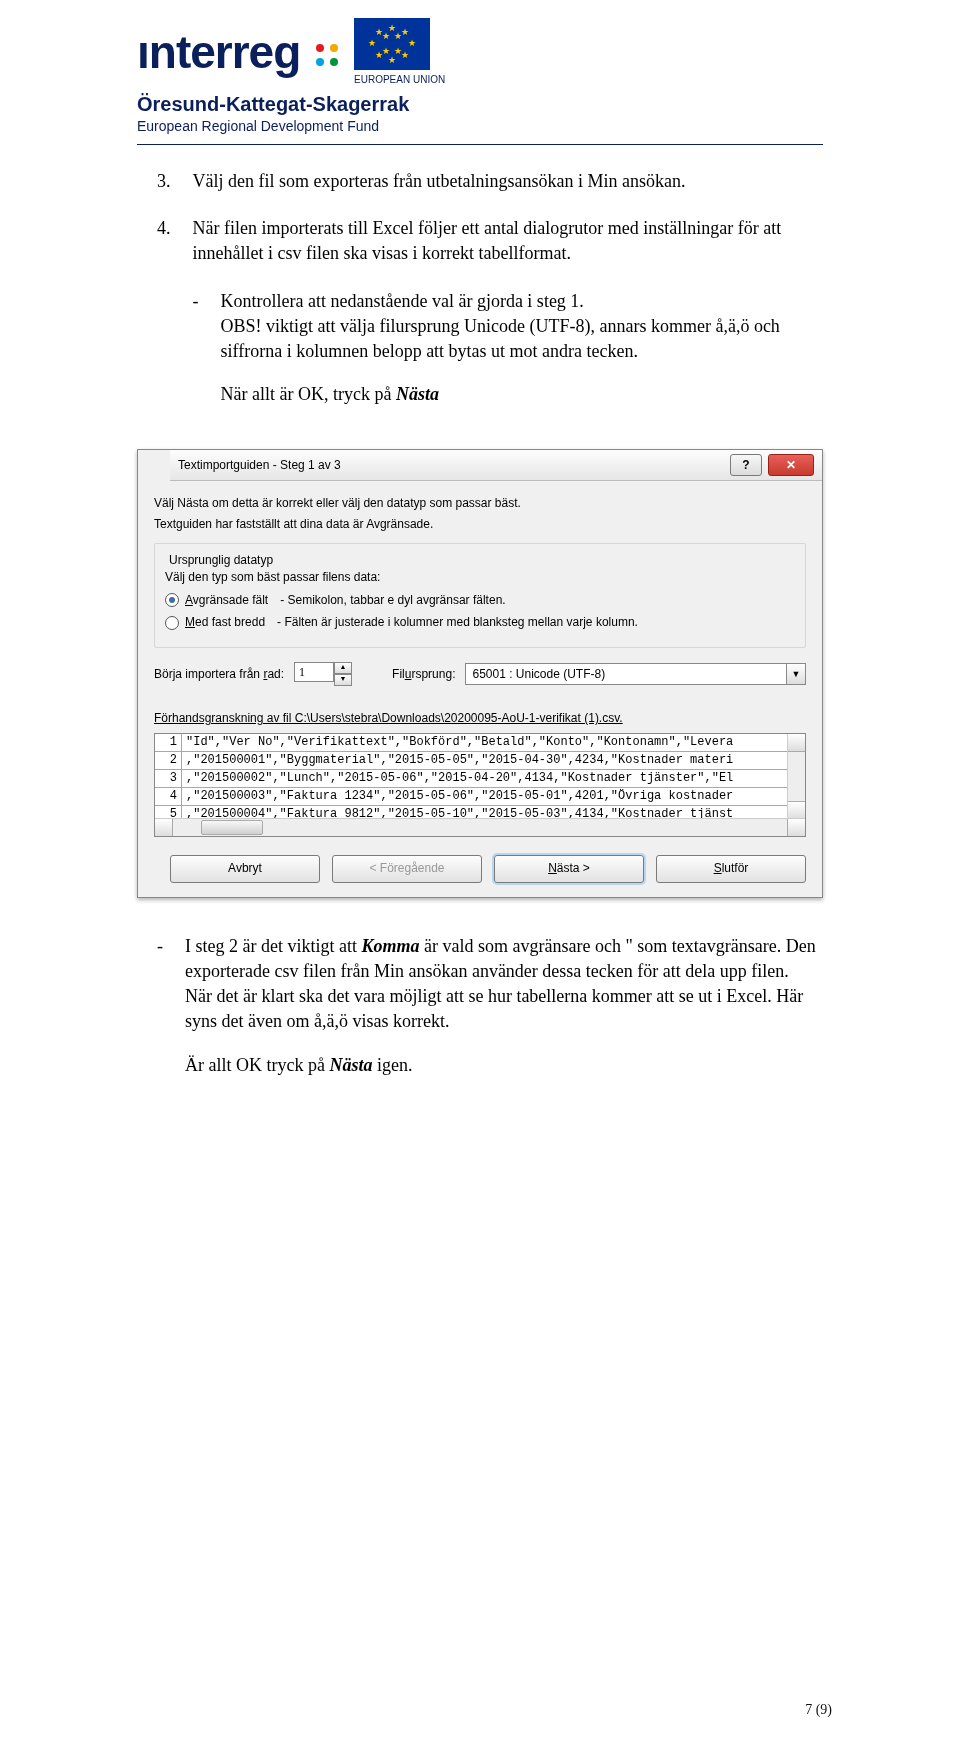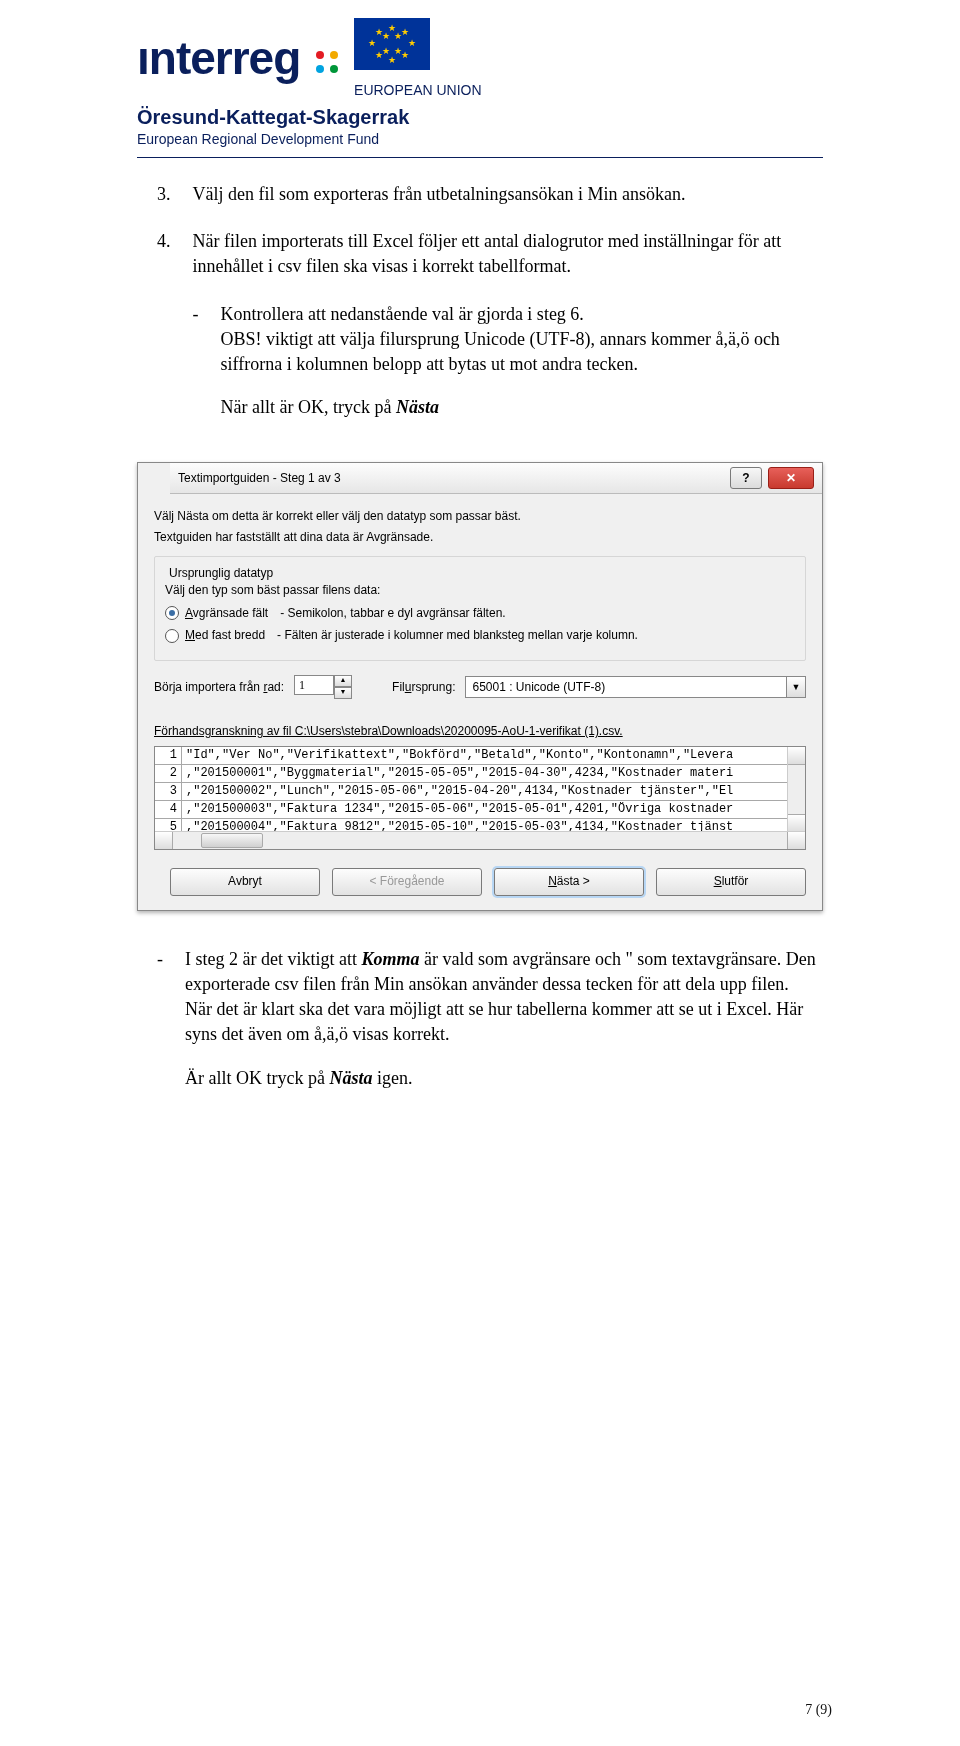--- a/index.html
+++ b/index.html
@@ -3,21 +3,21 @@
 <meta charset="utf-8">
 <style>
   html, body { margin:0; padding:0; background:#fff; font-family:Georgia, 'Times New Roman', serif; color:#111; }
   .page { width:826px; min-height:1746px; margin:0 auto; position:relative; box-sizing:border-box; padding:18px 70px 40px 70px; }
   .header-logos { display:flex; align-items:center; gap:12px; }
   .interreg-logo { font-family:Arial, Helvetica, sans-serif; font-weight:700; font-size:46px; color:#0a1f5c; letter-spacing:-1px; }
   .interreg-dots { display:inline-block; vertical-align:middle; }
   .eu-flag { width:72px; height:48px; background:#003399; position:relative; border:2px solid #003399; }
   .eu-flag .star-ring { position:absolute; top:0;left:0;right:0;bottom:0; }
   .eu-star { color:#ffcc00; position:absolute; font-size:9px; }
-  .eu-caption { font-family:Arial, sans-serif; font-size:14px; color:#0a1f5c; text-align:left; margin-top:12px; letter-spacing:0; }
+  .eu-caption { font-family:Arial, sans-serif; font-size:10px; color:#0a1f5c; text-align:left; margin-top:4px; letter-spacing:0; }
   .sub1 { font-family:Arial, sans-serif; font-weight:700; color:#0a1f5c; font-size:20px; margin-top:8px; }
   .sub2 { font-family:Arial, sans-serif; font-weight:400; color:#0a1f5c; font-size:14px; margin-top:2px; }
   .hr { height:1px; width:100%; background:#0a1f5c; margin-top:10px; }
   .content { margin-top:24px; font-size:18px; line-height:1.4; color:#000; }
   .ol { list-style:none; padding:0; margin:0 0 0 20px; }
   .ol > li { display:flex; gap:22px; margin-bottom:22px; }
   .ol > li > .num { flex:0 0 auto; }
   .ol > li > .txt { flex:1 1 auto; }
   .sub-list { margin-top:22px; }
   .sub-list .dash-row { display:flex; gap:22px; margin-bottom:12px; padding-left:0; }
@@ -116,21 +116,21 @@
         <span class="txt">Välj den fil som exporteras från utbetalningsansökan i Min ansökan.</span>
       </li>
       <li>
         <span class="num">4.</span>
         <div class="txt">
           <div>När filen importerats till Excel följer ett antal dialogrutor med inställningar för att innehållet i csv filen ska visas i korrekt tabellformat.</div>
           <div class="sub-list">
             <div class="dash-row">
               <span class="dash">-</span>
               <div>
-                <div>Kontrollera att nedanstående val är gjorda i steg 6.</div>
+                <div>Kontrollera att nedanstående val är gjorda i steg 1.</div>
                 <div>OBS! viktigt att välja filursprung Unicode (UTF-8), annars kommer å,ä,ö och siffrorna i kolumnen belopp att bytas ut mot andra tecken.</div>
                 <div style="margin-top:18px">
                   <span>När allt är OK, tryck på </span><span class="bold italic">Nästa</span>
                 </div>
               </div>
             </div>
           </div>
         </div>
       </li>
     </ol>

